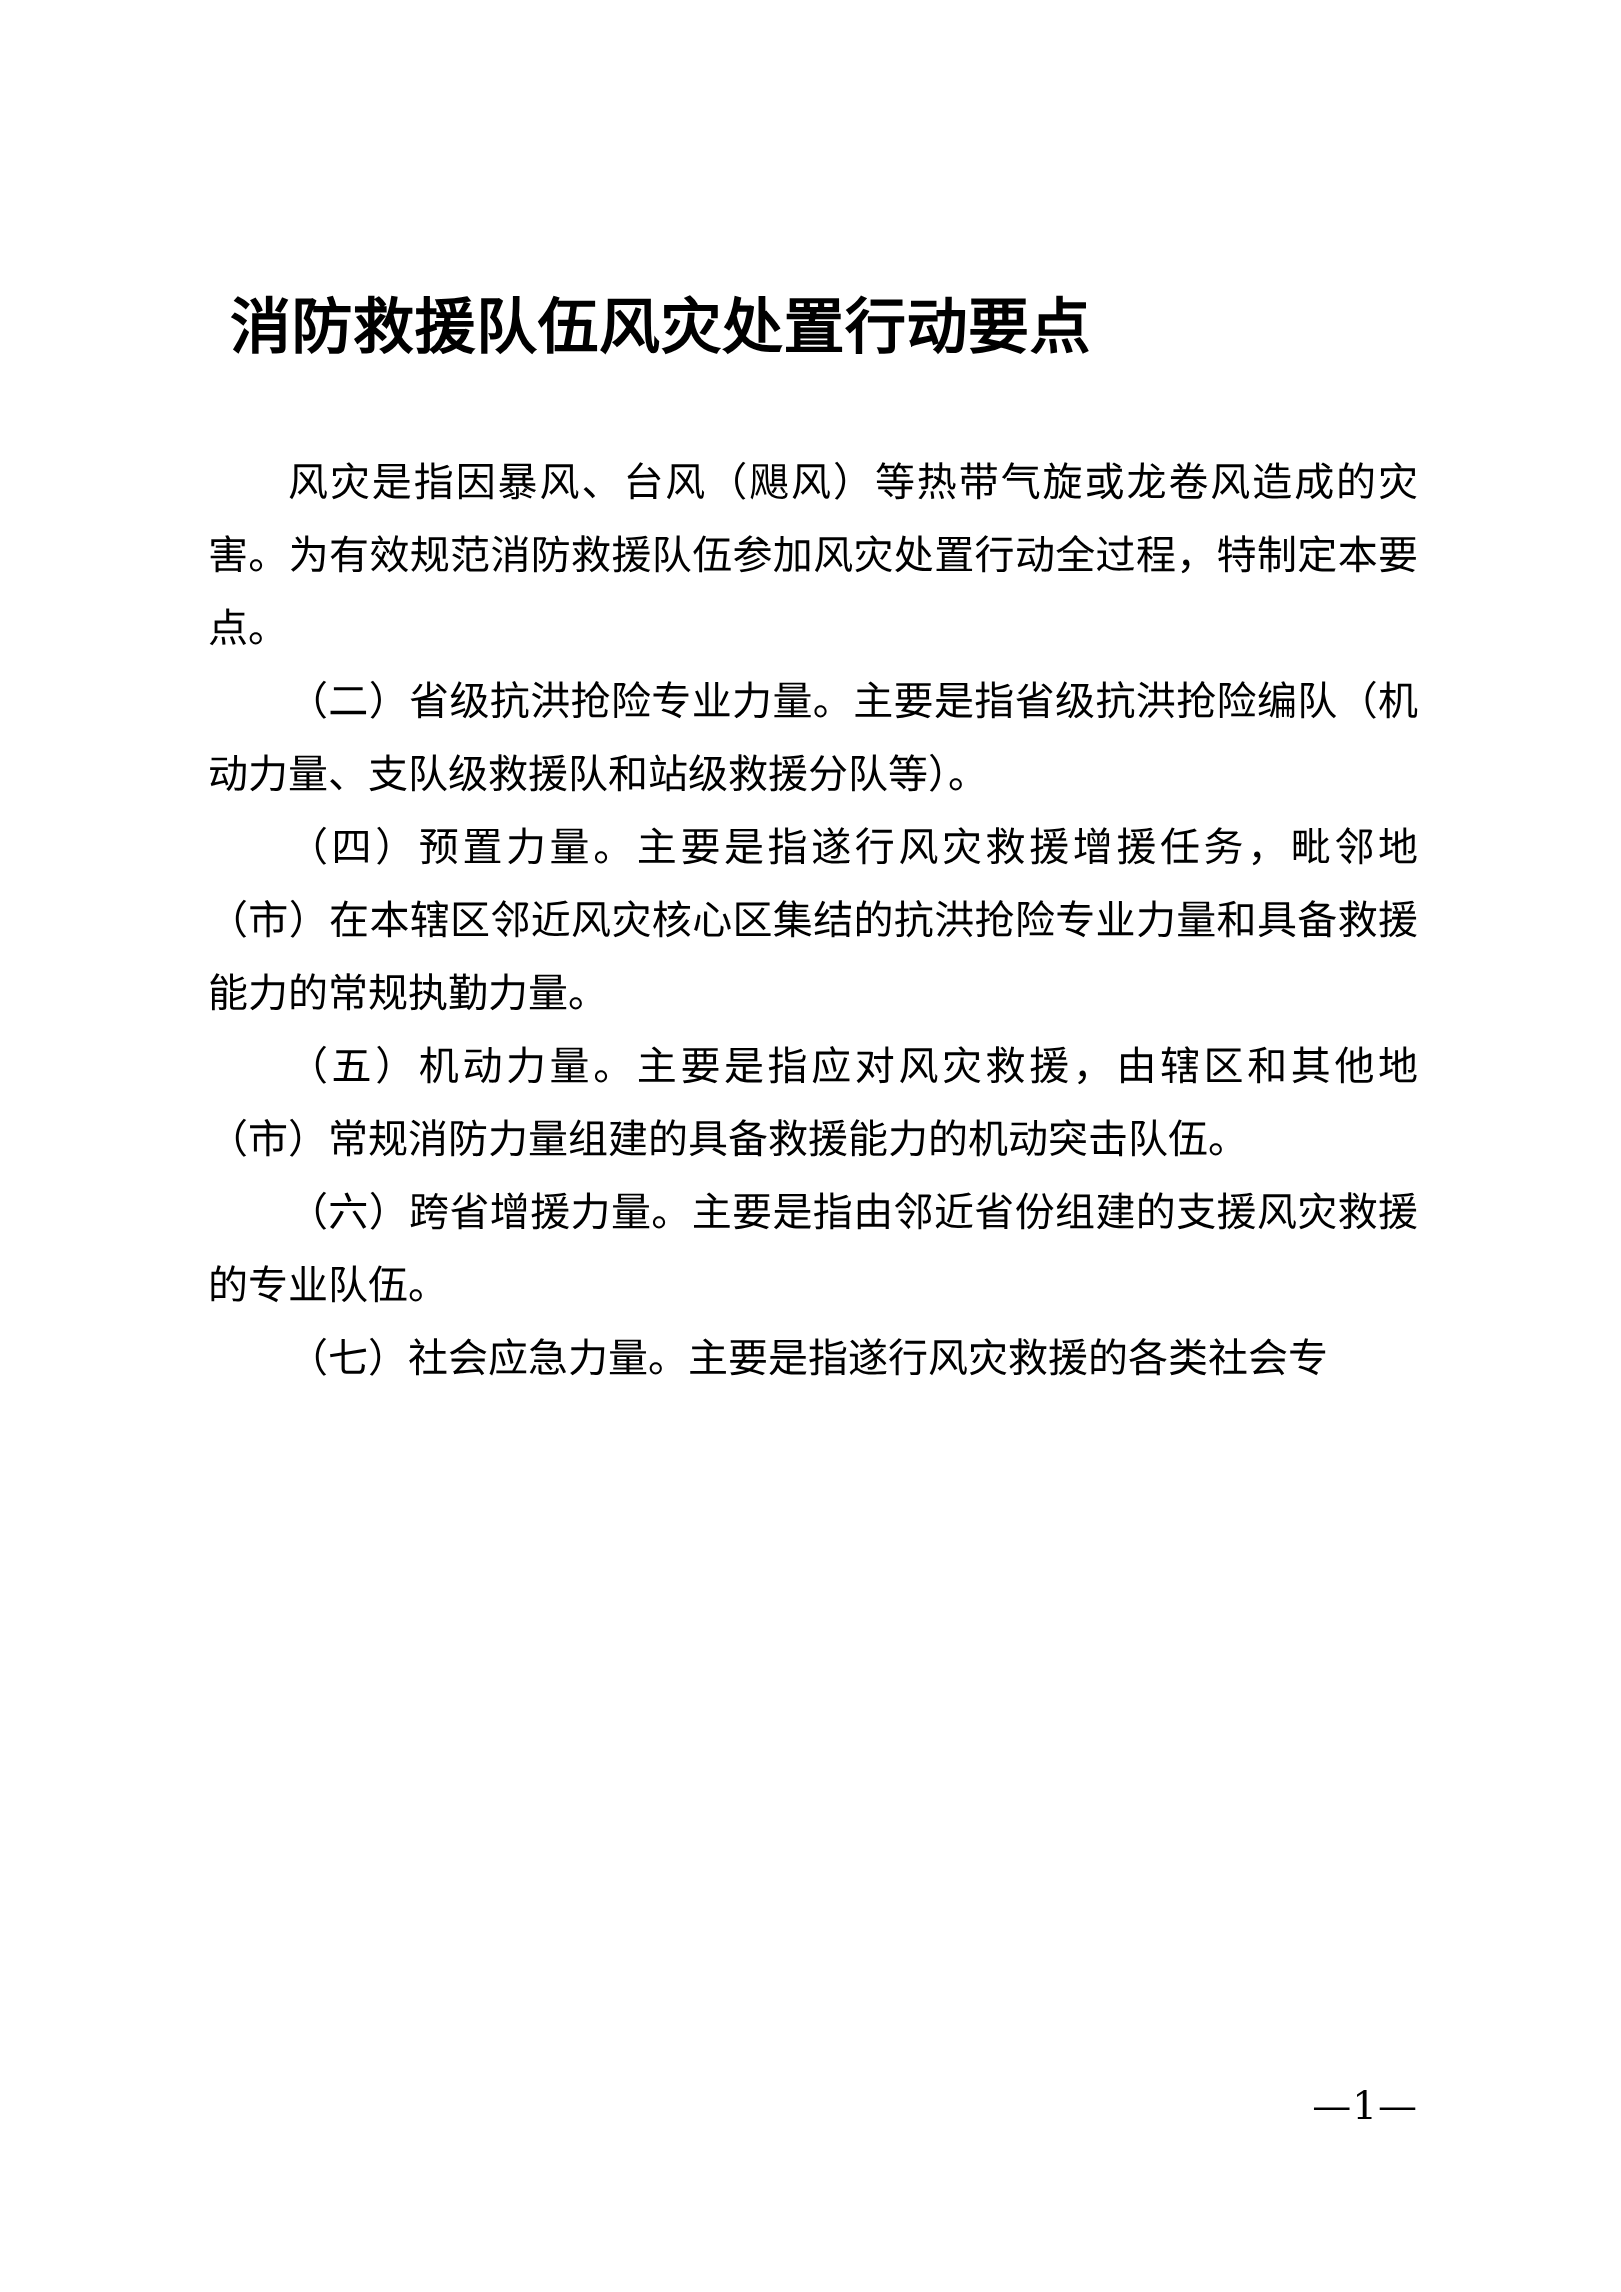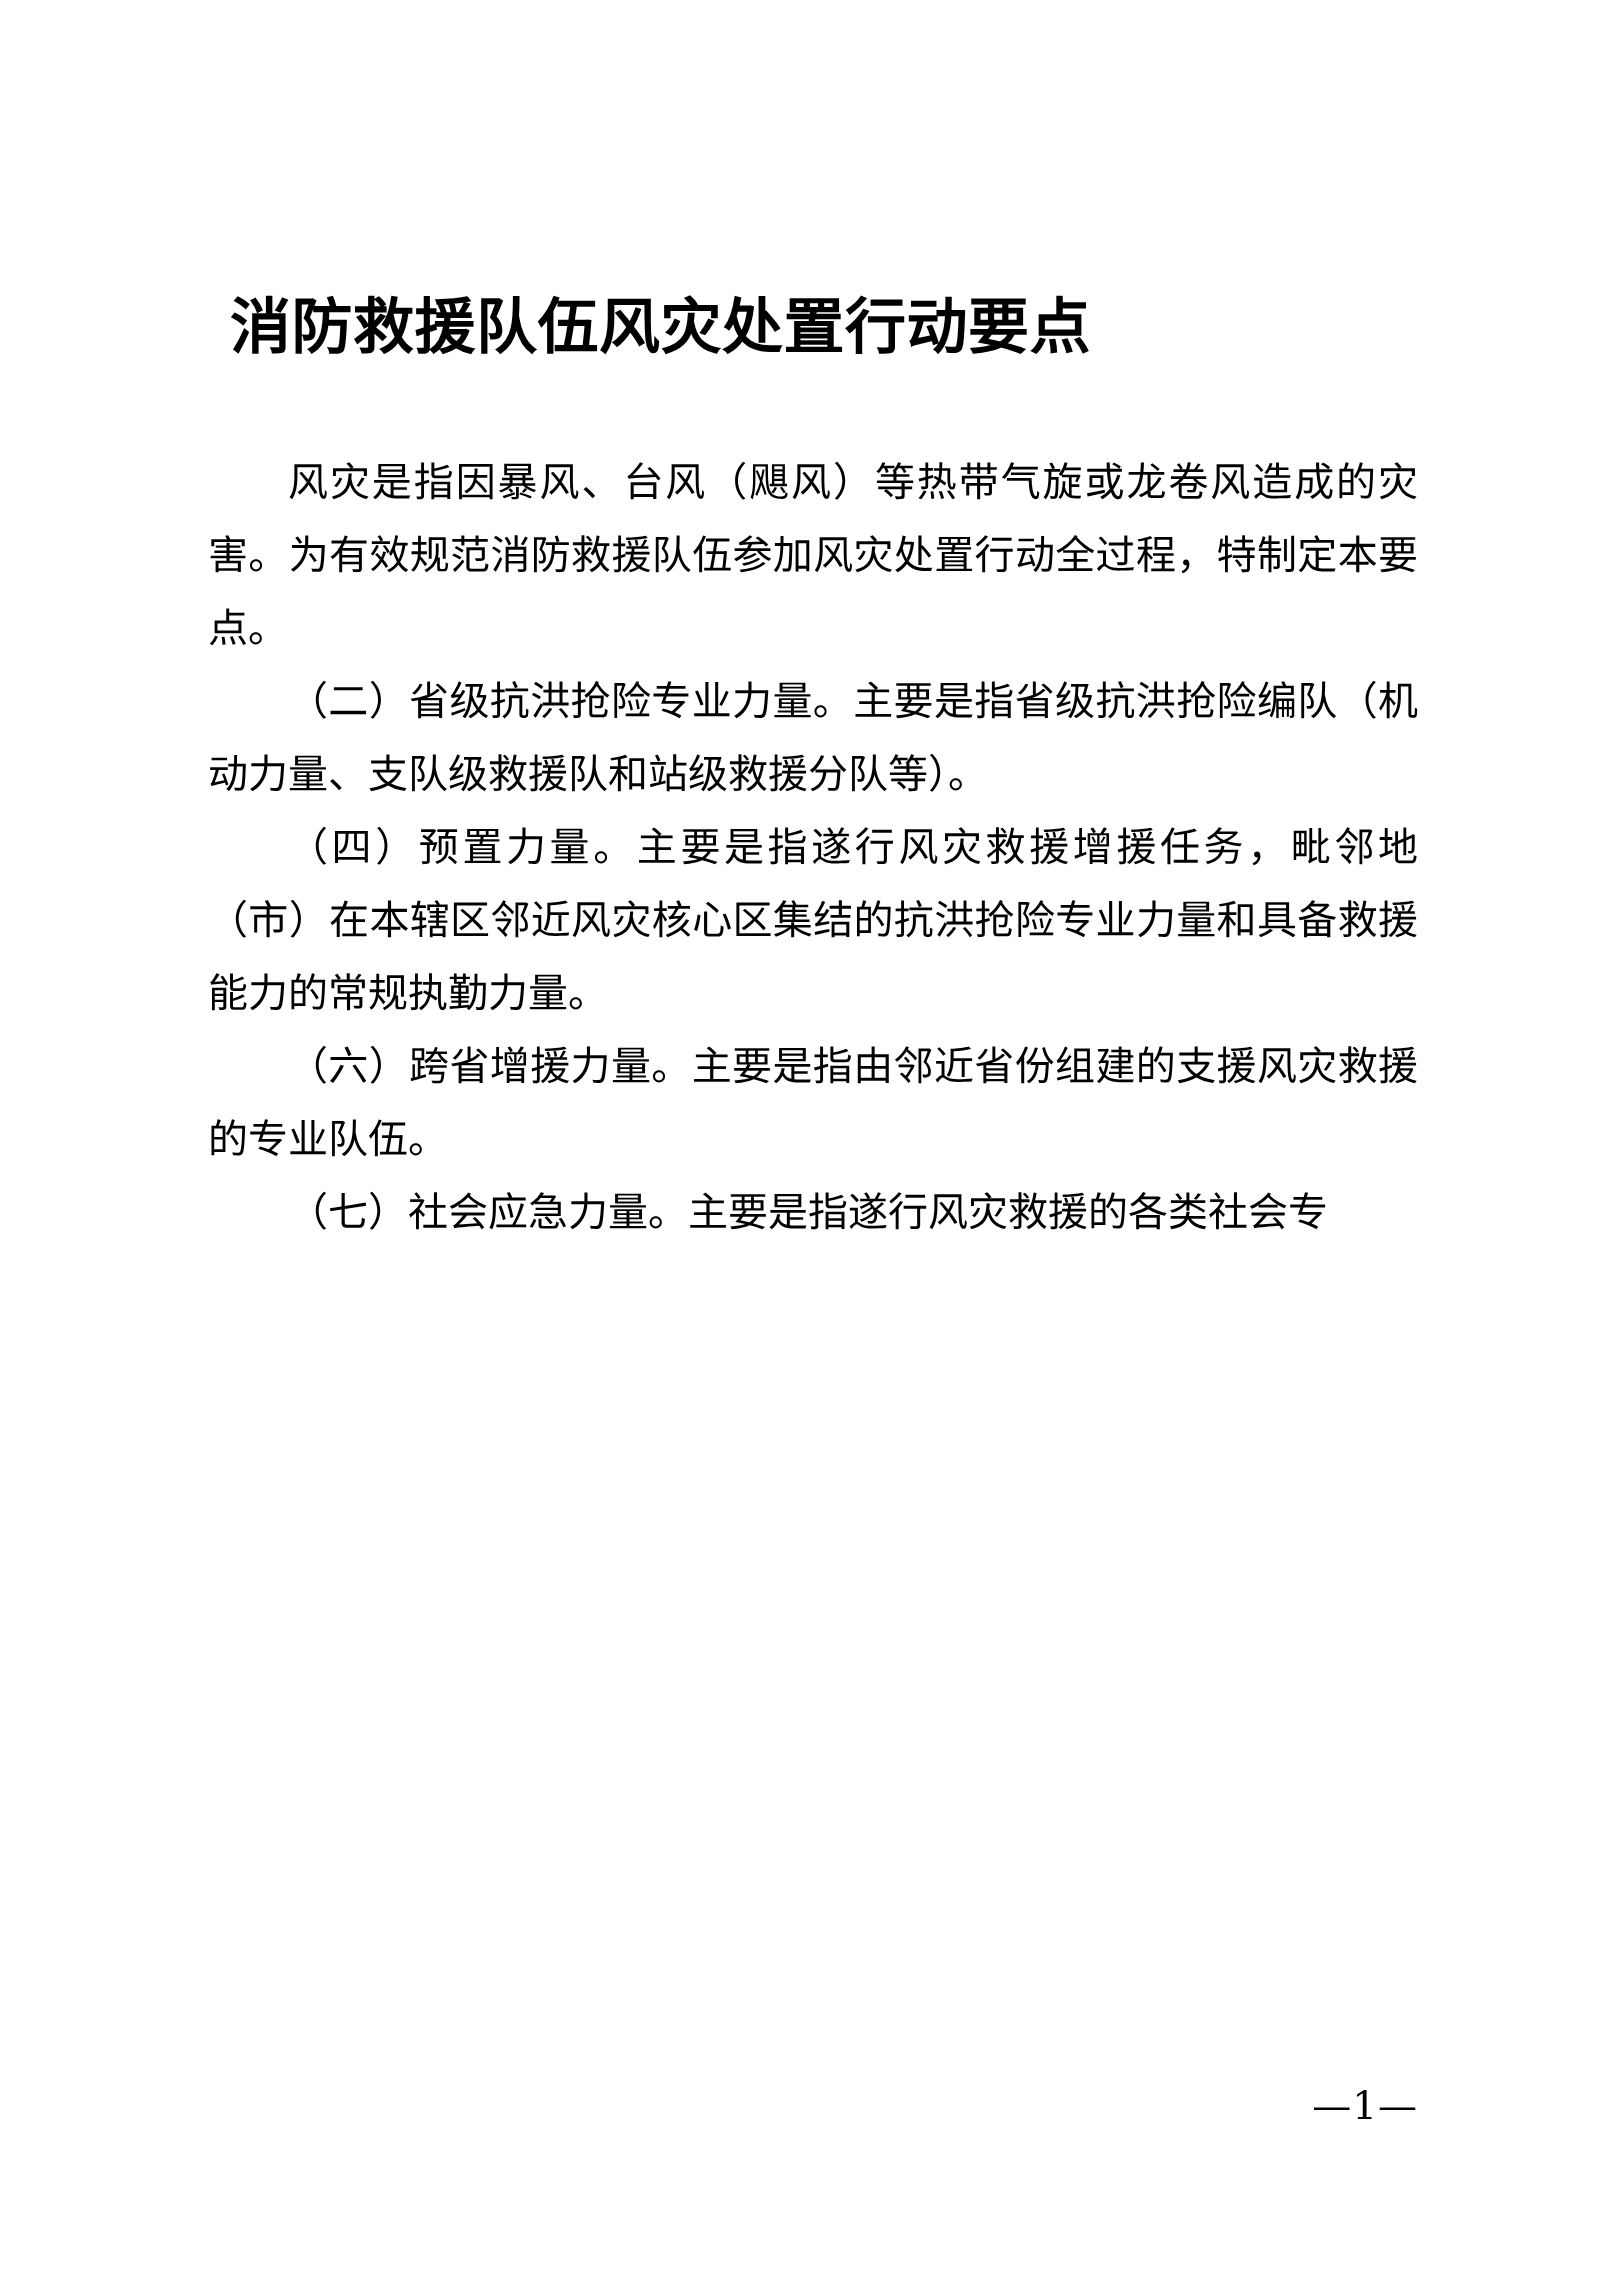--- a/index.html
+++ b/index.html
@@ -94,20 +94,21 @@
     <div class="body-block">
       <p class="para indent">风灾是指因暴风、台风（飓风）等热带气旋或龙卷风造成的灾害。为有效规范消防救援队伍参加风灾处置行动全过程，特制定本要点。</p>
 
 
 
       <p class="para indent">（二）省级抗洪抢险专业力量。主要是指省级抗洪抢险编队（机动力量、支队级救援队和站级救援分队等）。</p>
 
 
       <p class="para indent">（四）预置力量。主要是指遂行风灾救援增援任务，毗邻地（市）在本辖区邻近风灾核心区集结的抗洪抢险专业力量和具备救援能力的常规执勤力量。</p>
 
+      <p class="para indent">（五）机动力量。主要是指应对风灾救援，由辖区和其他地（市）常规消防力量组建的具备救援能力的机动突击队伍。</p>
 
       <p class="para indent">（六）跨省增援力量。主要是指由邻近省份组建的支援风灾救援的专业队伍。</p>
 
       <p class="para indent">（七）社会应急力量。主要是指遂行风灾救援的各类社会专</p>
     </div>
 
   </div>
 
   <div class="page-number">—1—</div>
 

